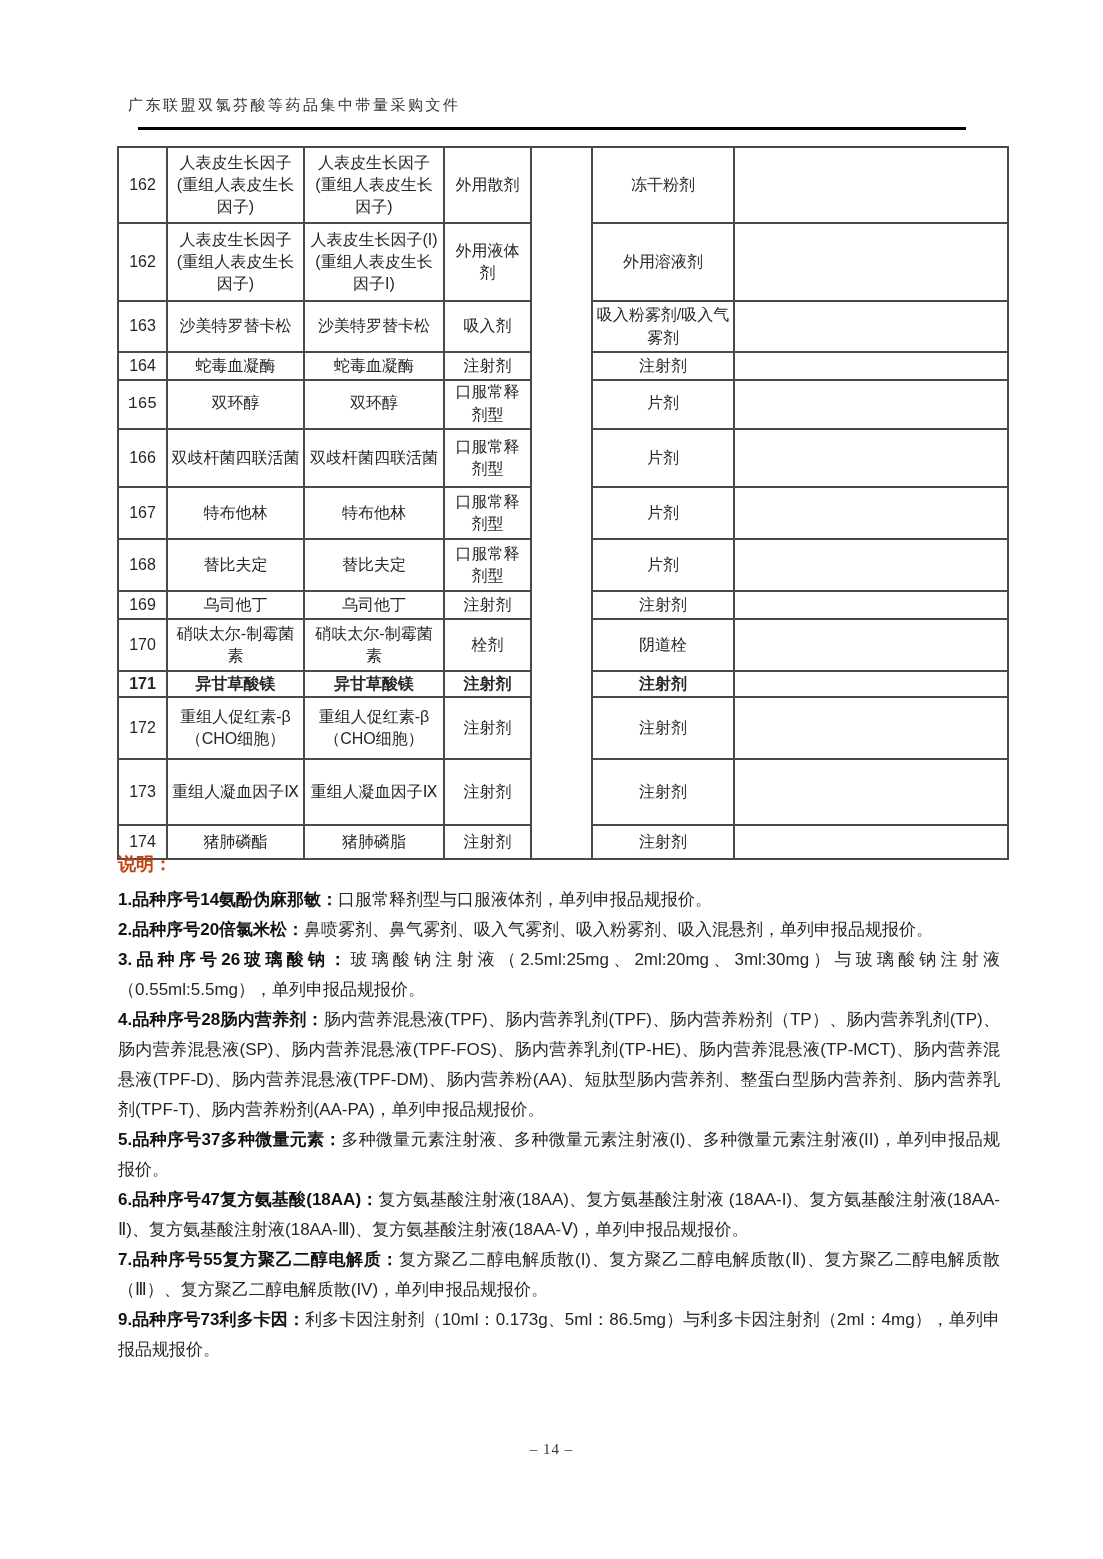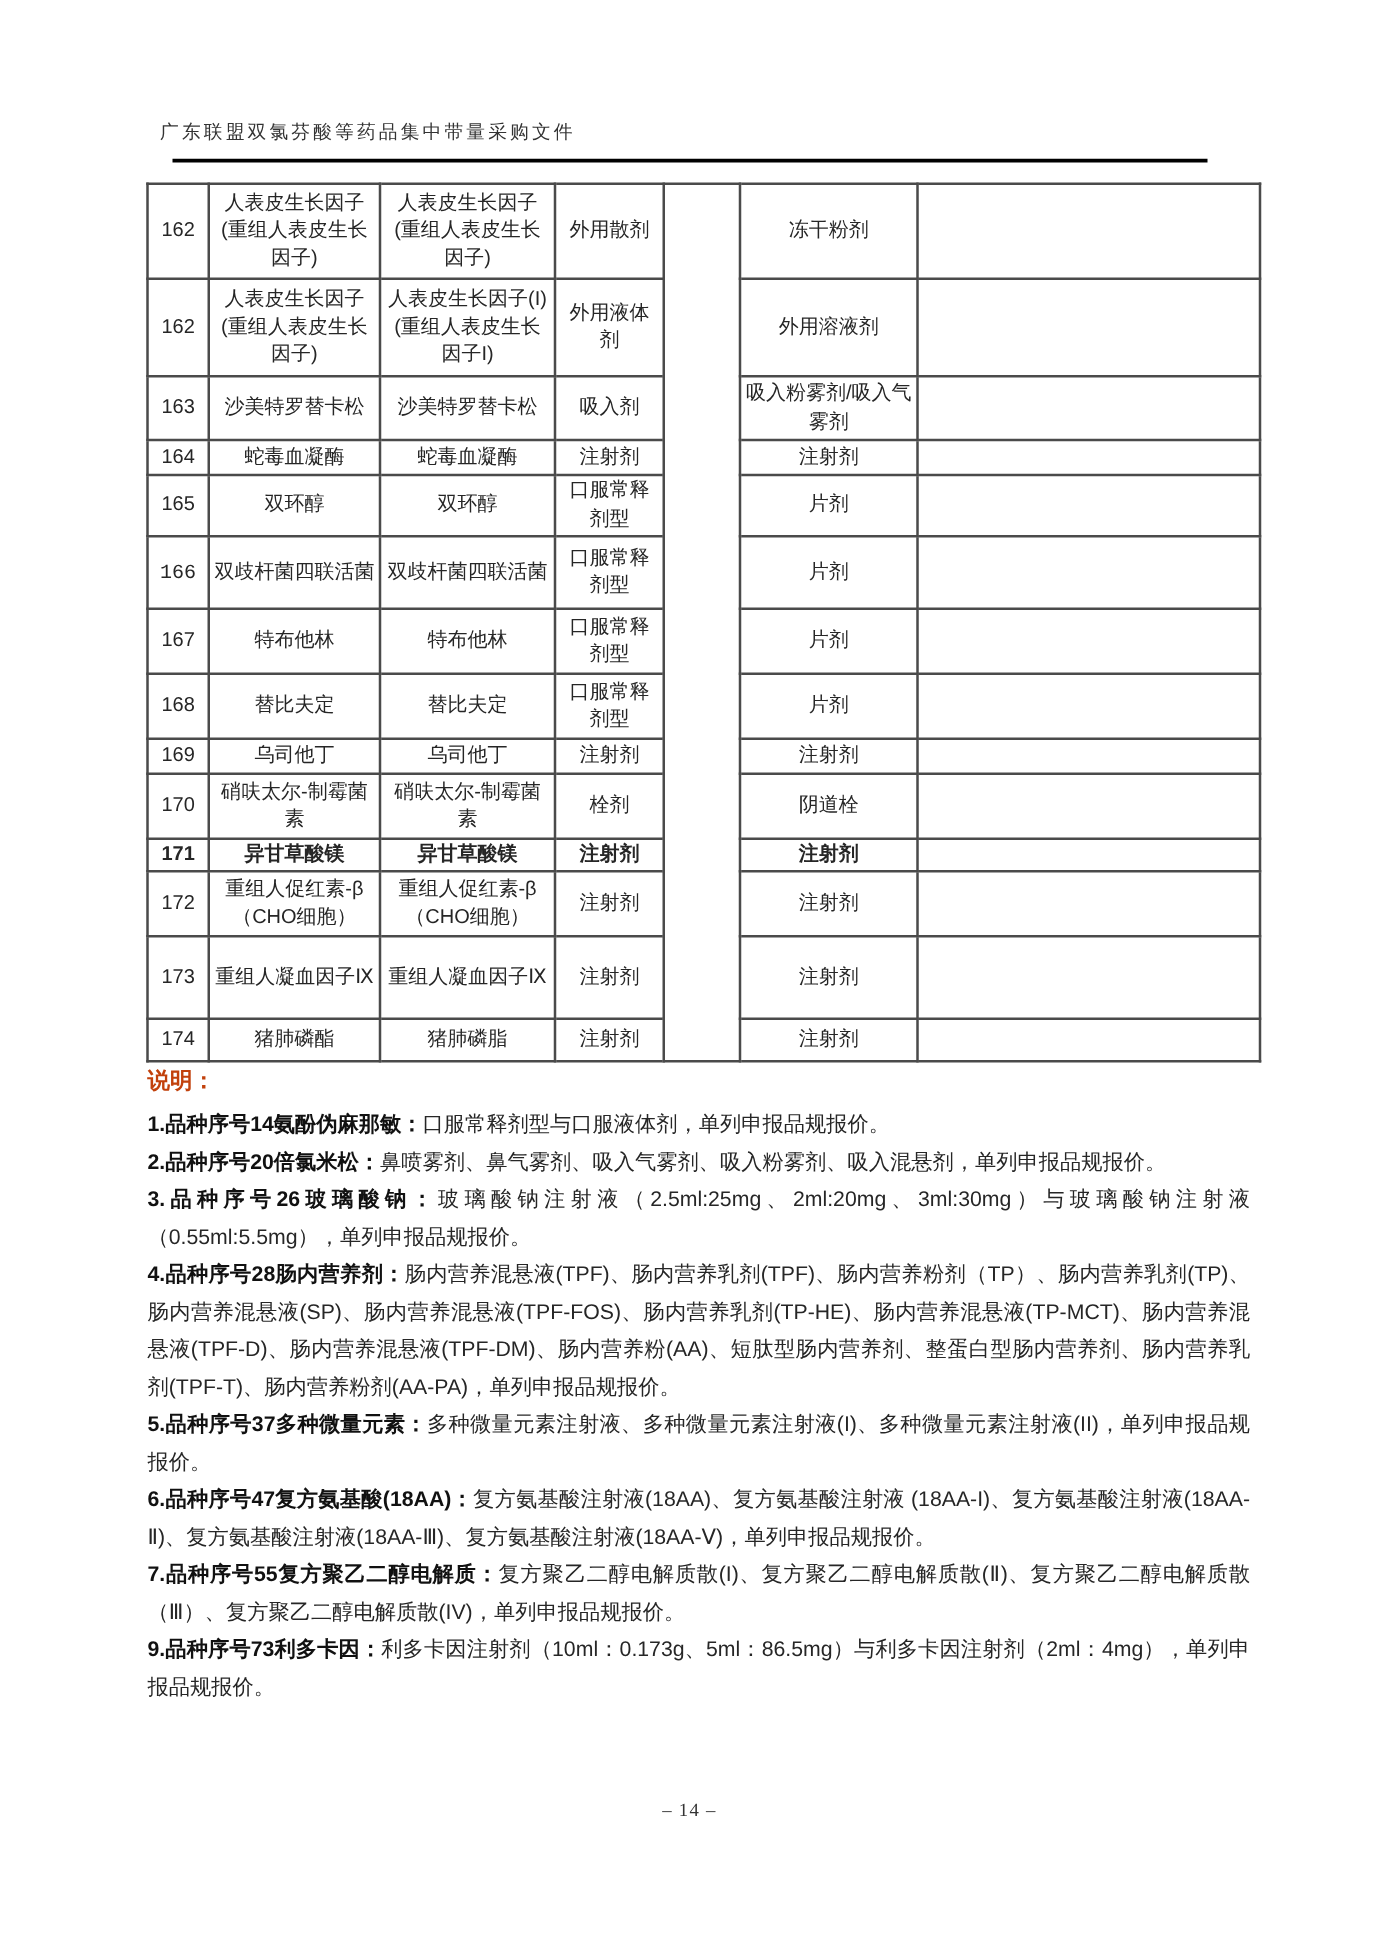--- a/index.html
+++ b/index.html
@@ -78,29 +78,29 @@
           <td></td>
         </tr>
         <tr style="height: 28px;">
           <td>164</td>
           <td>蛇毒血凝酶</td>
           <td>蛇毒血凝酶</td>
           <td>注射剂</td>
           <td>注射剂</td>
           <td></td>
         </tr>
-        <tr style="height: 49px;">
+        <tr style="height: 49px; font-family: Liberation Mono, monospace;">
           <td>165</td>
           <td>双环醇</td>
           <td>双环醇</td>
           <td>口服常释剂型</td>
           <td>片剂</td>
           <td></td>
         </tr>
-        <tr style="height: 58px; font-family: Liberation Mono, monospace;">
+        <tr style="height: 58px;">
           <td>166</td>
           <td>双歧杆菌四联活菌</td>
           <td>双歧杆菌四联活菌</td>
           <td>口服常释剂型</td>
           <td>片剂</td>
           <td></td>
         </tr>
         <tr style="height: 52px;">
           <td>167</td>
           <td>特布他林</td>
@@ -134,21 +134,21 @@
           <td></td>
         </tr>
         <tr style="height: 16px; font-weight: bold;">
           <td>171</td>
           <td>异甘草酸镁</td>
           <td>异甘草酸镁</td>
           <td>注射剂</td>
           <td>注射剂</td>
           <td></td>
         </tr>
-        <tr style="height: 52px;">
+        <tr style="height: 62px;">
           <td>172</td>
           <td>重组人促红素-β（CHO细胞）</td>
           <td>重组人促红素-β（CHO细胞）</td>
           <td>注射剂</td>
           <td>注射剂</td>
           <td></td>
         </tr>
         <tr style="height: 66px;">
           <td>173</td>
           <td>重组人凝血因子Ⅸ</td>

